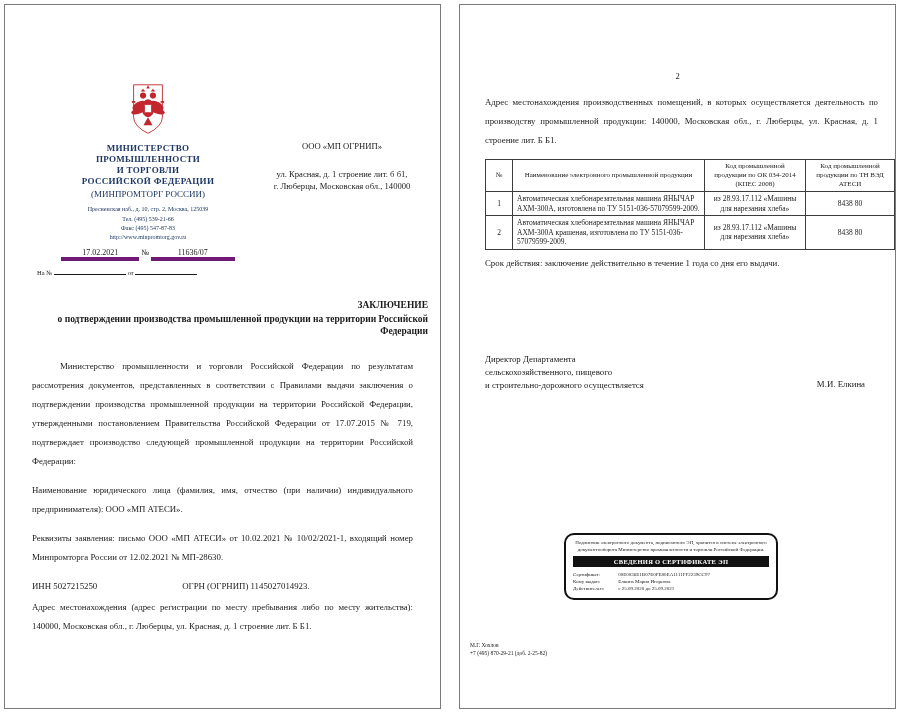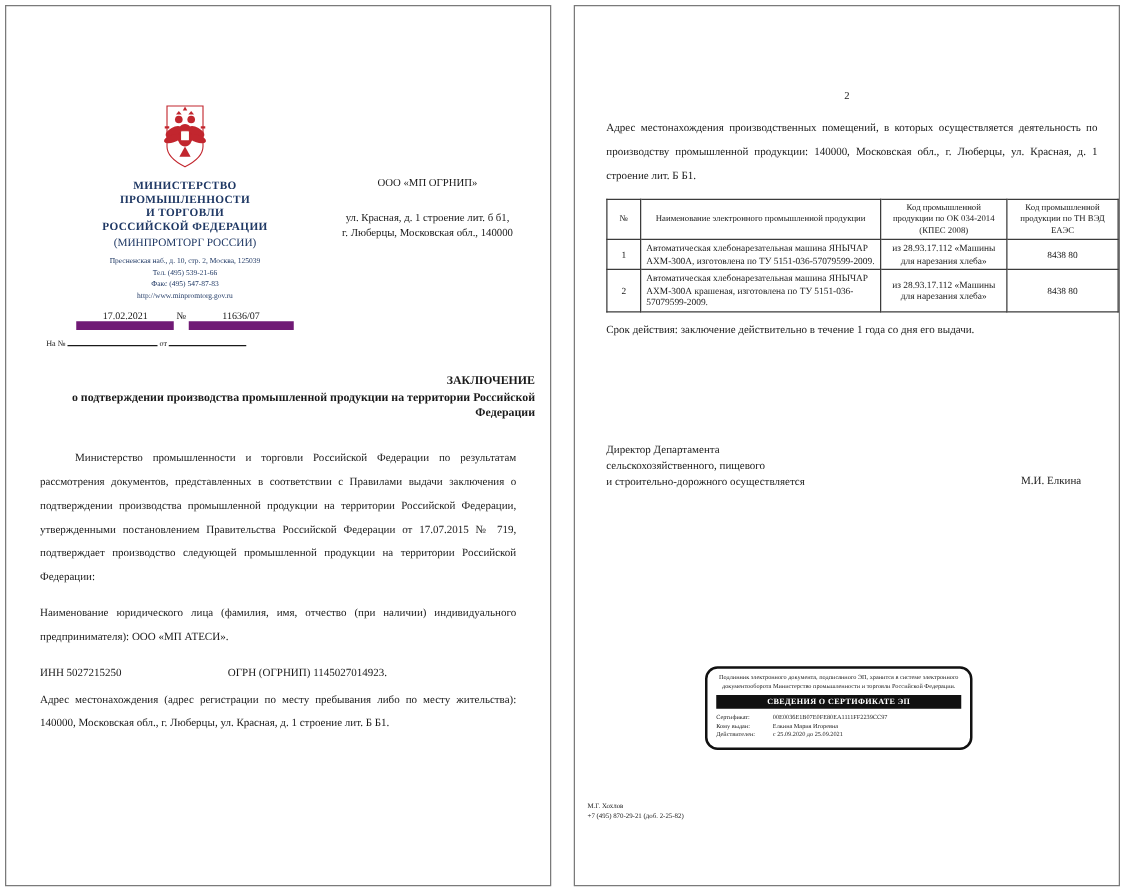--- a/index.html
+++ b/index.html
@@ -11,21 +11,21 @@
   #page2{left:459px;}
 
   
   .letterhead{position:absolute;left:28px;top:76px;width:230px;text-align:center;color:#1f3864;}
   .emblem{width:54px;height:58px;margin:0 auto 4px auto;display:block;}
   .ministry-line{font-weight:bold;font-size:9px;line-height:11px;letter-spacing:.3px;}
   .ministry-short{font-size:9px;line-height:12px;margin-top:1px;}
   .lh-small{font-size:6px;line-height:8px;margin-top:1px;}
   .lh-addr{font-size:6px;line-height:9px;margin-top:5px;}
   .date-line{margin-top:7px;font-size:8px;color:#1a1a1a;}
-  .u-field{display:inline-block;border-bottom:7px solid #701a75;text-align:center;}
+  .u-field{display:inline-block;border-bottom:4px solid #701a75;text-align:center;}
   .u-date{width:78px;}
   .u-num{width:84px;}
   .na-line{margin-top:8px;font-size:6.5px;color:#1a1a1a;text-align:left;padding-left:4px;}
   .u-blank1{display:inline-block;border-bottom:1px solid #1a1a1a;width:72px;}
   .u-blank2{display:inline-block;border-bottom:1px solid #1a1a1a;width:62px;}
 
   
   .recipient{position:absolute;left:244px;top:136px;width:186px;text-align:center;}
   .recipient-name{font-size:8.6px;line-height:11px;margin-bottom:16px;}
   .recipient-addr{font-size:8.6px;line-height:12px;}
@@ -135,20 +135,21 @@
     </div>
 
     <div class="doc-title-wrap">
       <div class="doc-title">ЗАКЛЮЧЕНИЕ</div>
       <div class="doc-subtitle">о подтверждении производства промышленной продукции на территории Российской Федерации</div>
     </div>
 
     <div class="body-flow">
       <p class="para indent">Министерство промышленности и торговли Российской Федерации по результатам рассмотрения документов, представленных в соответствии с Правилами выдачи заключения о подтверждении производства промышленной продукции на территории Российской Федерации, утвержденными постановлением Правительства Российской Федерации от 17.07.2015 № 719, подтверждает производство следующей промышленной продукции на территории Российской Федерации:</p>
       <p class="para">Наименование юридического лица (фамилия, имя, отчество (при наличии) индивидуального предпринимателя): ООО «МП АТЕСИ».</p>
+      <p class="para">Реквизиты заявления: письмо ООО «МП АТЕСИ» от 10.02.2021 № 10/02/2021-1, входящий номер Минпромторга России от 12.02.2021 № МП-28630.</p>
       <p class="para inn-line">
         <span class="inn-part">ИНН 5027215250</span>
         <span>ОГРН (ОГРНИП) 1145027014923.</span>
       </p>
       <p class="para">Адрес местонахождения (адрес регистрации по месту пребывания либо по месту жительства): 140000, Московская обл., г. Люберцы, ул. Красная, д. 1 строение лит. Б Б1.</p>
     </div>
   </div>
 
   <div class="page" id="page2">
 
@@ -163,21 +164,21 @@
             <th class="col-num">
                 <div class="th-txt">№</div>
               </th>
             <th class="col-name">
                 <div class="th-txt">Наименование электронного промышленной продукции</div>
               </th>
             <th class="col-ok">
                 <div class="th-txt">Код промышленной продукции по ОК 034-2014 (КПЕС 2008)</div>
               </th>
             <th class="col-tn">
-                <div class="th-txt">Код промышленной продукции по ТН ВЭД ЕАЭС</div>
+                <div class="th-txt">Код промышленной продукции по ТН ВЭД АТЕСИ</div>
               </th>
           </tr>
         </thead>
         <tbody>
           <tr>
             <td class="cell-num">1</td>
             <td class="cell-name">Автоматическая хлебонарезательная машина ЯНЫЧАР АХМ-300А, изготовлена по ТУ 5151-036-57079599-2009.</td>
             <td class="cell-code">из 28.93.17.112 «Машины для нарезания хлеба»</td>
             <td class="cell-code">8438 80</td>
           </tr>

